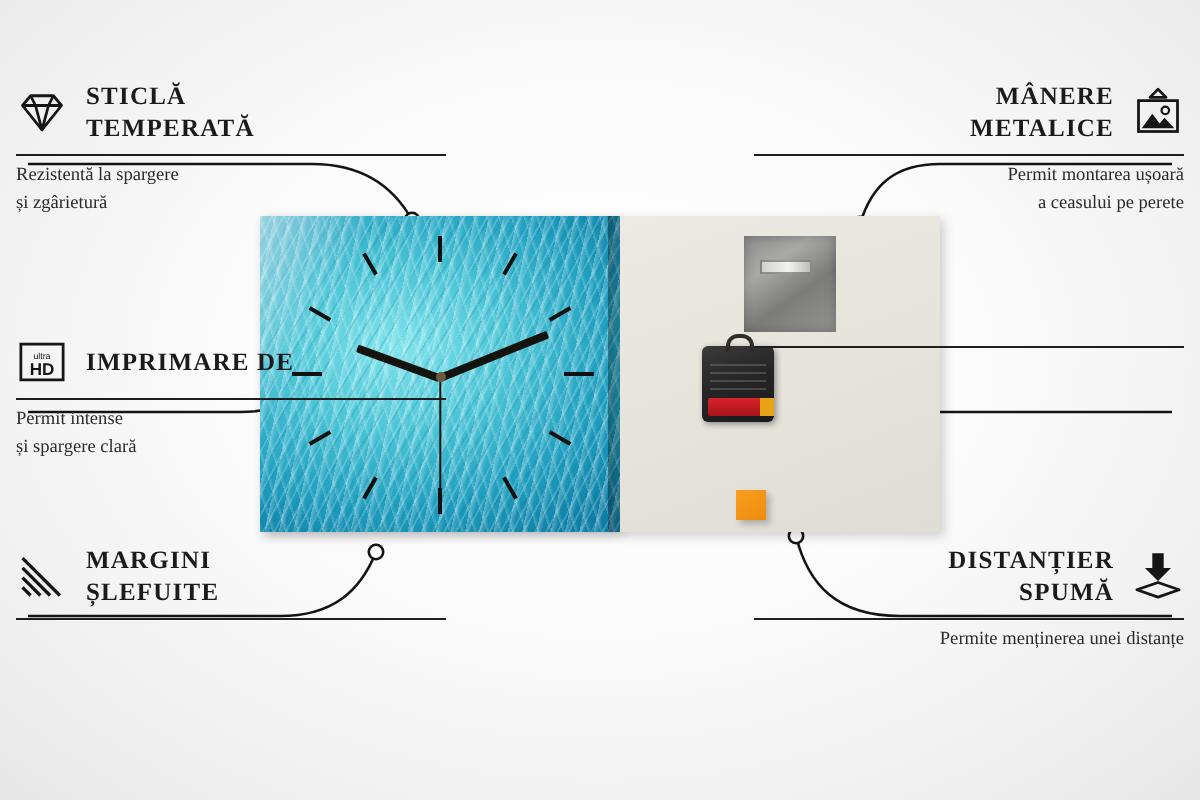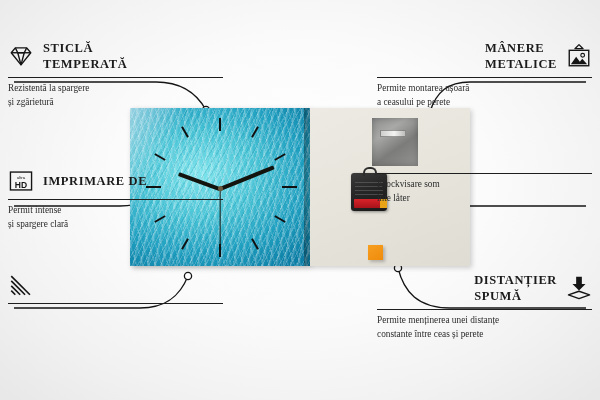--- a/index.html
+++ b/index.html
@@ -79,21 +79,21 @@
   .battery-plus{ position:absolute; right:-2px; bottom:0; width:7px; height:9px; background:#e8a317; }
   .spacer-foam{
     position:absolute; left:58px; top:137px; width:15px; height:15px;
     background:linear-gradient(145deg,#f79f20 0%,#ef8b0c 100%);
     box-shadow:2px 2px 3px rgba(0,0,0,.22);
   }
 
   
   .callout { position:absolute; width:215px; }
   .callout.left  { left:8px;  text-align:left; }
-  .callout.right { right:8px; }
+  .callout.right { right:8px; text-align:right; }
 
   .co-head { display:flex; align-items:center; gap:9px; }
   .callout.right .co-head { flex-direction:row-reverse; }
   .co-title {
     font-size:12.5px; font-weight:bold; color:#1b1b1b;
     letter-spacing:.6px; line-height:1.28; text-transform:uppercase;
     font-family:"Liberation Serif", serif;
   }
   .co-icon { width:26px; height:26px; flex:0 0 26px; display:block; }
   .co-rule { height:1.3px; background:#1e1e1e; margin:5px 0 4px 0; }
@@ -212,63 +212,62 @@
   <div class="callout left" style="top:272px;">
     <div class="co-head">
       <svg class="co-icon" viewBox="0 0 32 32">
         <g stroke="#151515" stroke-width="2" stroke-linecap="butt">
           <path d="M4,5 L27,28"></path>
             <path d="M4,11 L21,28"></path>
             <path d="M4,17 L15,28"></path>
             <path d="M4,23 L9,28"></path>
         </g>
       </svg>
+      <div class="co-title">
+        <span>MARGINI</span><br>
+        <span>ȘLEFUITE</span>
+      </div>
     </div>
     <div class="co-rule"></div>
   </div>
 
   <div class="callout right" style="top:40px;">
     <div class="co-head">
       <svg class="co-icon" viewBox="0 0 32 32">
         <path d="M16,2 L11,7 H21 Z" fill="none" stroke="#151515" stroke-width="1.6" stroke-linejoin="round"></path>
         <rect x="4" y="9" width="24" height="19" fill="none" stroke="#151515" stroke-width="1.7"></rect>
         <circle cx="20.5" cy="15" r="2.3" fill="none" stroke="#151515" stroke-width="1.4"></circle>
         <path d="M6,26 L12.5,17 L17,23 L20,19.5 L26,26 Z" fill="#151515"></path>
       </svg>
       <div class="co-title">
         <span>MÂNERE</span><br>
         <span>METALICE</span>
       </div>
     </div>
     <div class="co-rule"></div>
     <div class="co-desc">
-      <span>Permite montarea ușoară</span><br>
+      <span>Permit montarea ușoară</span><br>
       <span>a ceasului pe perete</span>
     </div>
   </div>
 
   <div class="callout right" style="top:168px;">
     <div class="co-rule"></div>
-    <div class="co-desc">
-      <span>Klockvisare som</span><br>
-      <span>inte låter</span>
-    </div>
   </div>
 
   <div class="callout right" style="top:272px;">
     <div class="co-head">
       <svg class="co-icon" viewBox="0 0 32 32">
         <path d="M12.5,2 h7 v9 h4.5 L16,19 L8,11 h4.5 Z" fill="#151515"></path>
         <path d="M16,20 L29,24.5 L16,29 L3,24.5 Z" fill="none" stroke="#151515" stroke-width="1.7" stroke-linejoin="round"></path>
       </svg>
       <div class="co-title">
         <span>DISTANȚIER</span><br>
         <span>SPUMĂ</span>
       </div>
     </div>
     <div class="co-rule"></div>
     <div class="co-desc">
       <span>Permite menținerea unei distanțe</span><br>
-      <span>constante între ceas și perete</span>
     </div>
   </div>
 
 </div>
 
 </body></html>

